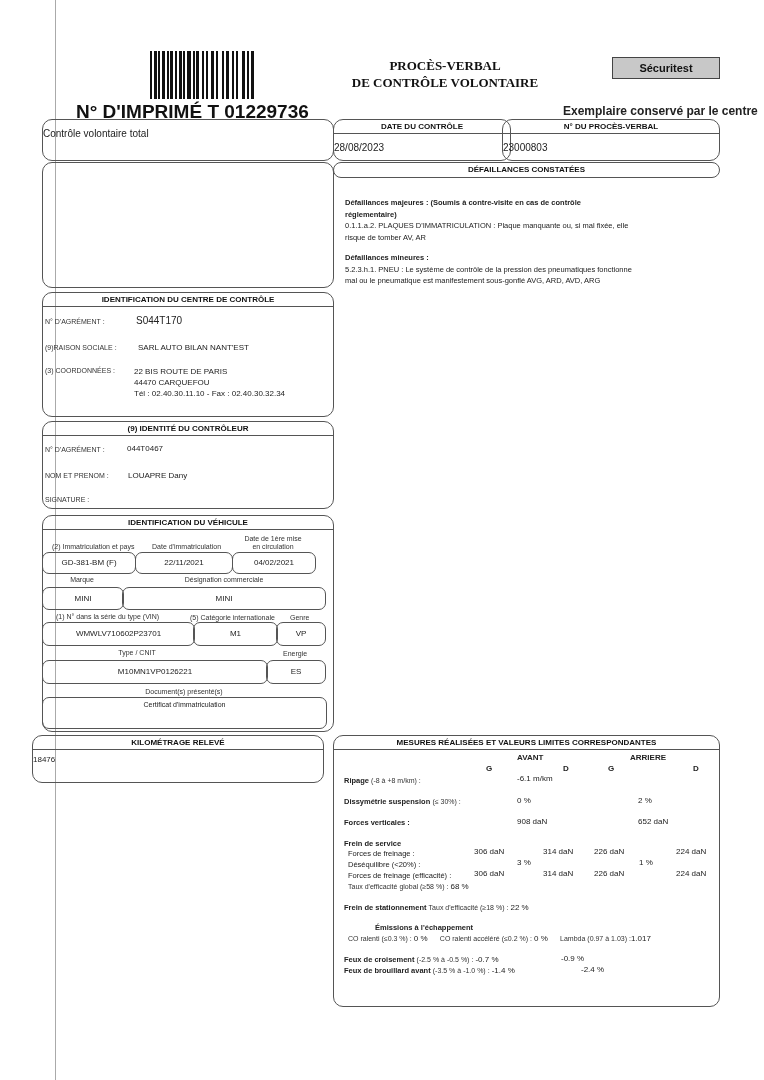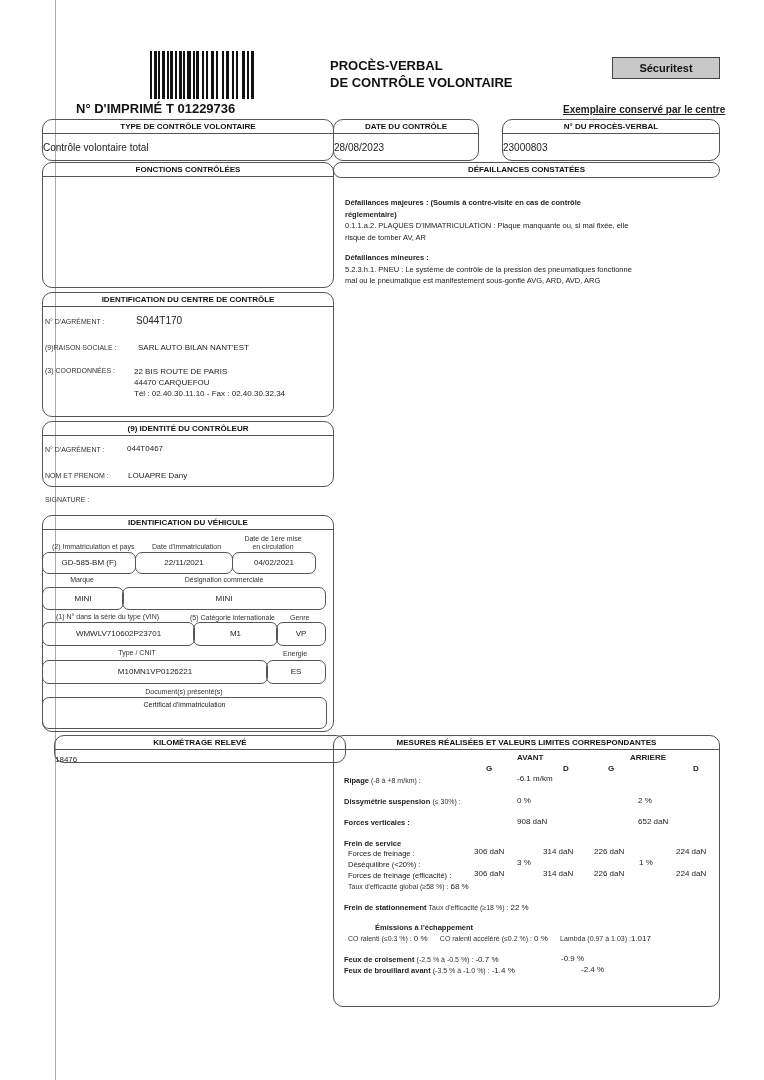--- a/index.html
+++ b/index.html
@@ -1,23 +1,23 @@
 <!DOCTYPE html>
 <html><head>
 <meta charset="utf-8">
 <style>
   html, body { margin:0; padding:0; background:#fff; }
   body { width:764px; height:1080px; position:relative; overflow:hidden; font-family:"Liberation Sans", sans-serif; color:#222; }
   .vline { position:absolute; left:55px; top:0; width:1px; height:1080px; background:#aaa; }
   .barcode { position:absolute; left:150px; top:51px; width:117px; height:48px; display:flex; gap:0; }
   .barcode span { display:block; height:100%; background:#111; }
-  .imprime { position:absolute; left:48px; top:101px; font-weight:bold; font-size:13px; color:#111;padding-left:28px; }
-  .title { position:absolute; left:330px; top:57px; width:210px; font-weight:bold; font-size:13px; line-height:17px; color:#111; }
+  .imprime { position:absolute; left:48px; top:101px; font-weight:bold; font-size:19px; color:#111;padding-left:28px; }
+  .title { position:absolute; left:340px; top:57px; width:210px; text-align:center; font-weight:bold; font-size:13px; line-height:17px; color:#111;font-family:Liberation Serif, serif; }
   .brand { position:absolute; left:612px; top:57px; width:106px; height:20px; background:#c8c8c8; border:1px solid #444; text-align:center; font-weight:bold; font-size:11px; line-height:20px; color:#111; }
-  .exemplaire { position:absolute; left:563px; top:104px; font-weight:bold; font-size:10px; color:#222;text-decoration:underline; }
+  .exemplaire { position:absolute; left:563px; top:104px; font-weight:bold; font-size:12px; color:#222; }
   .box { position:absolute; border:1px solid #555; border-radius:10px; box-sizing:border-box; background:transparent; }
   .hdr { font-weight:bold; font-size:8px; text-align:center; border-bottom:1px solid #555; height:13px; line-height:13px; color:#111; }
   .val { font-size:10px; color:#222; }
   .abs { position:absolute; }
   .lbl { font-size:7px; color:#333; }
   .txt { font-size:8px; color:#222; }
   .sm { font-size:7px; color:#333; }
   .b { font-weight:bold; }
   .inner { position:absolute; border:1px solid #555; border-radius:7px; box-sizing:border-box; font-size:8px; text-align:center; }
   .meas { font-size:7.5px; color:#222; position:absolute; white-space:nowrap; }
@@ -55,34 +55,32 @@
 <div class="imprime">N° D'IMPRIMÉ T 01229736</div>
 
 <div class="title">
   <div>PROCÈS-VERBAL</div>
   <div>DE CONTRÔLE VOLONTAIRE</div>
 </div>
 <div class="brand">Sécuritest</div>
 <div class="exemplaire">Exemplaire conservé par le centre</div>
 
 <div class="box" style="left:42px;top:119px;width:292px;height:42px;">
-  <div class="hdr">TYPE DE CONTRÔLE VOLONTAIRE</div>
   <div class="val" style="margin-top:8px;">Contrôle volontaire total</div>
 </div>
-<div class="box" style="left:333px;top:119px;width:146px;height:42px;">
+<div class="box" style="left:333px;top:119px;width:178px;height:42px;">
   <div class="hdr">DATE DU CONTRÔLE</div>
   <div class="val" style="margin-top:8px;">28/08/2023</div>
 </div>
 <div class="box" style="left:502px;top:119px;width:218px;height:42px;">
   <div class="hdr">N° DU PROCÈS-VERBAL</div>
   <div class="val" style="margin-top:8px;">23000803</div>
 </div>
 
 <div class="box" style="left:42px;top:162px;width:292px;height:126px;">
-  <div class="hdr">FONCTIONS CONTRÔLÉES</div>
 </div>
 
 <div class="box" style="left:333px;top:162px;width:387px;height:16px;border-radius:8px;">
   <div class="hdr" style="border-bottom:none;">DÉFAILLANCES CONSTATÉES</div>
 </div>
 <div class="abs" style="left:345px;top:197px;width:370px;font-size:7.5px;line-height:11.5px;">
   <div class="b">Défaillances majeures : (Soumis à contre-visite en cas de contrôle</div>
   <div class="b">réglementaire)</div>
   <div>0.1.1.a.2. PLAQUES D'IMMATRICULATION : Plaque manquante ou, si mal fixée, elle</div>
   <div>risque de tomber AV, AR</div>
@@ -99,39 +97,39 @@
 <div class="abs" style="left:136px;top:315px;font-size:10px;">S044T170</div>
 <div class="abs lbl" style="left:45px;top:344px;">(9)RAISON SOCIALE :</div>
 <div class="abs txt" style="left:138px;top:343px;">SARL AUTO BILAN NANT'EST</div>
 <div class="abs lbl" style="left:45px;top:367px;">(3) COORDONNÉES :</div>
 <div class="abs txt" style="left:134px;top:366px;line-height:11px;">
   <div>22 BIS ROUTE DE PARIS</div>
   <div>44470 CARQUEFOU</div>
   <div>Tél : 02.40.30.11.10 - Fax : 02.40.30.32.34</div>
 </div>
 
-<div class="box" style="left:42px;top:421px;width:292px;height:66px;">
+<div class="box" style="left:42px;top:421px;width:292px;height:88px;">
   <div class="hdr">(9) IDENTITÉ DU CONTRÔLEUR</div>
 </div>
 <div class="abs lbl" style="left:45px;top:446px;">N° D'AGRÉMENT :</div>
 <div class="abs txt" style="left:127px;top:444px;">044T0467</div>
 <div class="abs lbl" style="left:45px;top:472px;">NOM ET PRENOM :</div>
 <div class="abs txt" style="left:128px;top:471px;">LOUAPRE Dany</div>
 <div class="abs lbl" style="left:45px;top:496px;">SIGNATURE :</div>
 
 <div class="box" style="left:42px;top:515px;width:292px;height:217px;">
   <div class="hdr">IDENTIFICATION DU VÉHICULE</div>
 </div>
 <div class="abs sm" style="left:52px;top:543px;">(2) Immatriculation et pays</div>
 <div class="abs sm" style="left:152px;top:543px;">Date d'immatriculation</div>
 <div class="abs sm" style="left:238px;top:535px;width:70px;text-align:center;line-height:8px;">
   <div>Date de 1ère mise</div>
   <div>en circulation</div>
 </div>
-<div class="inner" style="left:42px;top:552px;width:94px;height:22px;line-height:20px;">GD-585-BM  (F)</div>
+<div class="inner" style="left:42px;top:552px;width:94px;height:22px;line-height:20px;">GD-381-BM  (F)</div>
 <div class="inner" style="left:135px;top:552px;width:98px;height:22px;line-height:20px;">22/11/2021</div>
 <div class="inner" style="left:232px;top:552px;width:84px;height:22px;line-height:20px;">04/02/2021</div>
 
 <div class="abs sm" style="left:42px;top:576px;width:80px;text-align:center;">Marque</div>
 <div class="abs sm" style="left:122px;top:576px;width:204px;text-align:center;">Désignation commerciale</div>
 <div class="inner" style="left:42px;top:587px;width:82px;height:23px;line-height:21px;">MINI</div>
 <div class="inner" style="left:122px;top:587px;width:204px;height:23px;line-height:21px;">MINI</div>
 
 <div class="abs sm" style="left:56px;top:613px;">(1) N° dans la série du type (VIN)</div>
 <div class="abs sm" style="left:190px;top:614px;">(5) Catégorie internationale</div>
@@ -141,21 +139,21 @@
 <div class="inner" style="left:276px;top:622px;width:50px;height:24px;line-height:22px;">VP</div>
 
 <div class="abs sm" style="left:42px;top:649px;width:190px;text-align:center;">Type / CNIT</div>
 <div class="abs sm" style="left:283px;top:650px;">Energie</div>
 <div class="inner" style="left:42px;top:660px;width:226px;height:24px;line-height:22px;">M10MN1VP0126221</div>
 <div class="inner" style="left:266px;top:660px;width:60px;height:24px;line-height:22px;">ES</div>
 
 <div class="abs sm" style="left:42px;top:688px;width:284px;text-align:center;">Document(s) présenté(s)</div>
 <div class="inner" style="left:42px;top:697px;width:285px;height:32px;line-height:14px;text-align:center;font-size:7px;">Certificat d'immatriculation</div>
 
-<div class="box" style="left:54px;top:735px;width:292px;height:28px;">
+<div class="box" style="left:32px;top:735px;width:292px;height:48px;">
   <div class="hdr">KILOMÉTRAGE RELEVÉ</div>
   <div class="val" style="margin-top:5px;font-size:8px;">18476</div>
 </div>
 
 <div class="box" style="left:333px;top:735px;width:387px;height:272px;">
   <div class="hdr">MESURES RÉALISÉES ET VALEURS LIMITES CORRESPONDANTES</div>
 </div>
 <div class="meas b" style="left:517px;top:753px;font-size:8px;">AVANT</div>
 <div class="meas b" style="left:630px;top:753px;font-size:8px;">ARRIERE</div>
 <div class="meas b" style="left:486px;top:764px;font-size:8px;">G</div>

